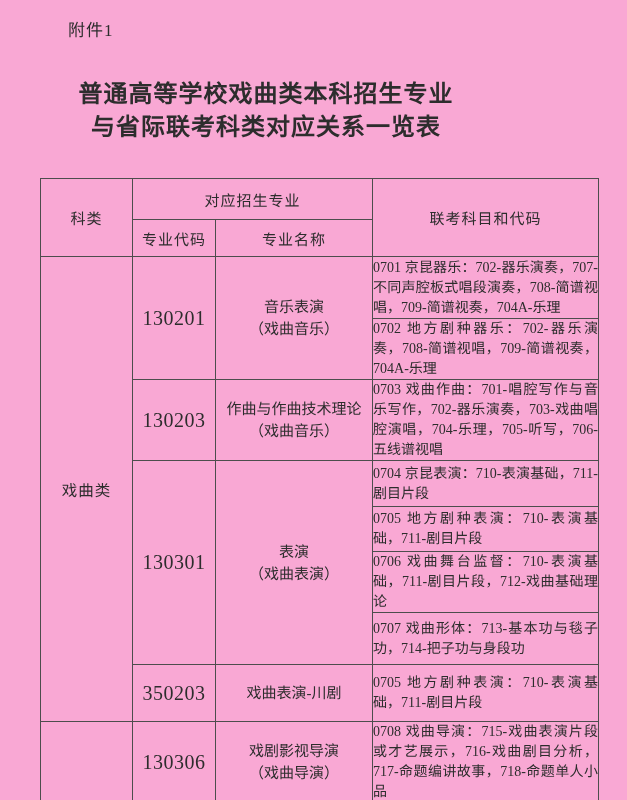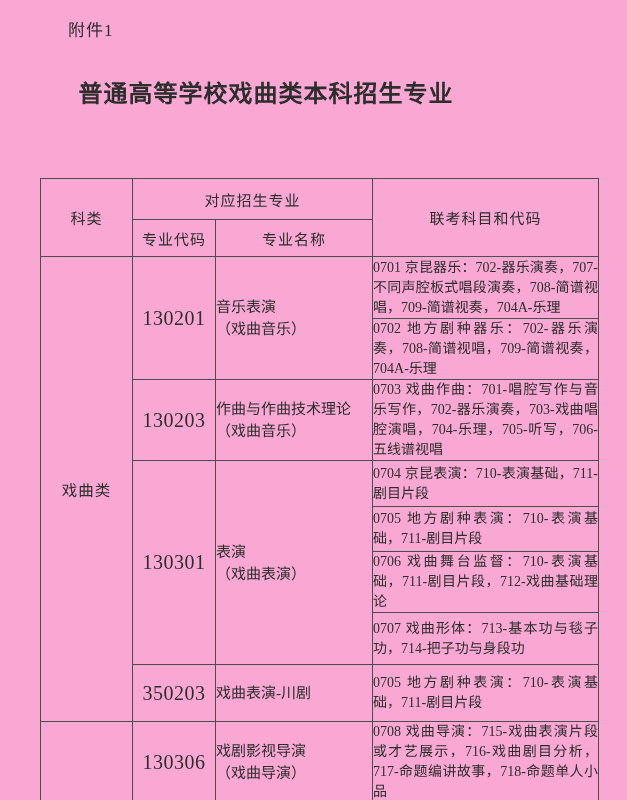--- a/index.html
+++ b/index.html
@@ -59,20 +59,21 @@
     font-size: 15px;
     letter-spacing: 1px;
     margin-top: 24px;
   }
   .code-cell {
     text-align: center;
     font-size: 20px;
     letter-spacing: 0.5px;
   }
   .name-cell {
+    text-align: center;
     font-size: 15px;
     white-space: pre-line;
     line-height: 22px;
   }
   .cat-cell {
     text-align: center;
     font-size: 15.5px;
     letter-spacing: 1px;
   }
   .exam-cell {
@@ -96,20 +97,21 @@
 </style>
 </head>
 <body>
 
 <div id="page">
 
   <div class="attachment">附件1</div>
 
   <div class="title">
     <div>普通高等学校戏曲类本科招生专业</div>
+    <div>与省际联考科类对应关系一览表</div>
   </div>
 
   <table class="doc">
     <colgroup>
       <col class="c-cat">
         <col class="c-code">
         <col class="c-name">
         <col class="c-exam">
     </colgroup>
     <tbody>

